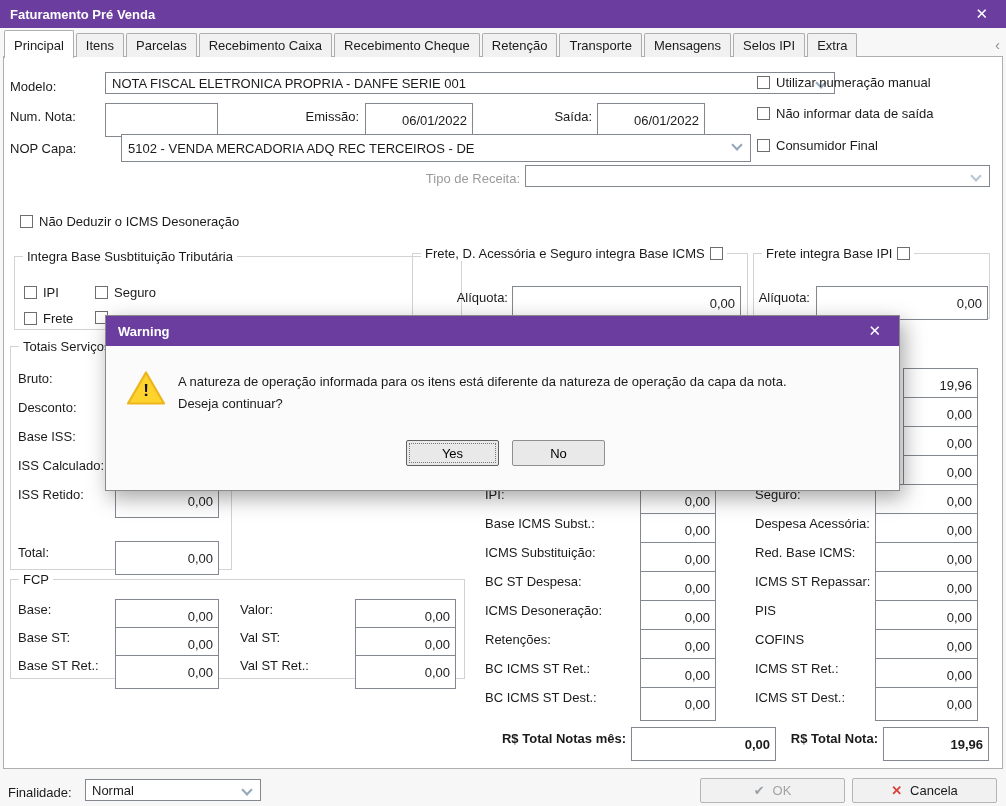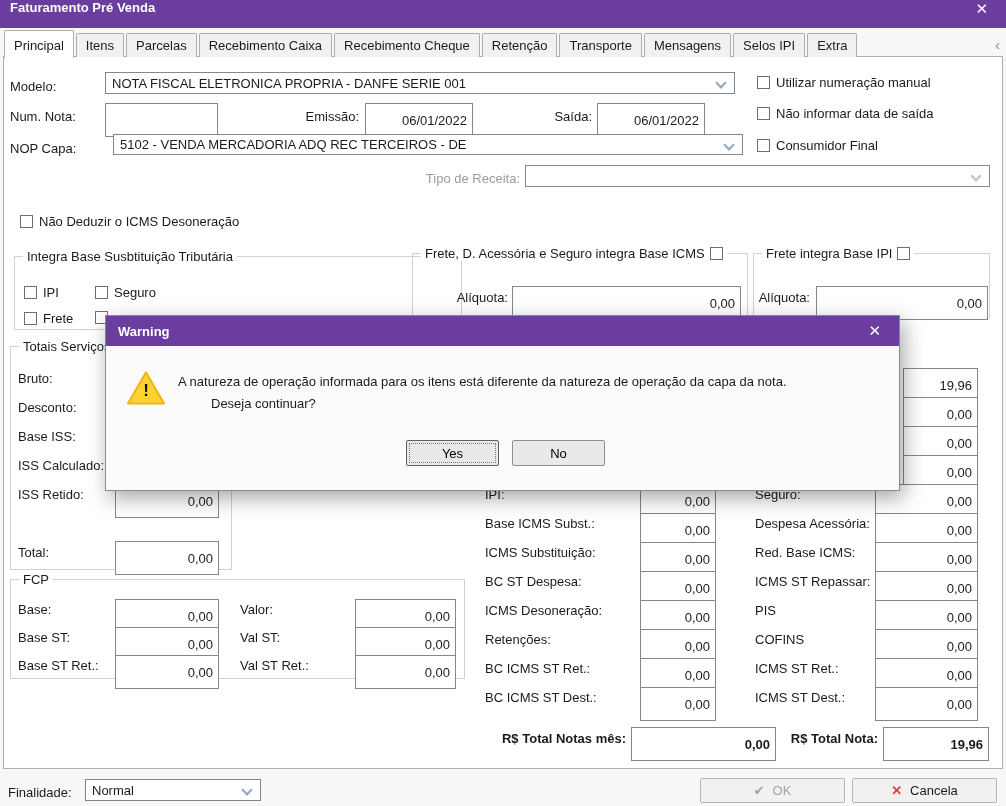--- a/index.html
+++ b/index.html
@@ -1,21 +1,21 @@
 <!DOCTYPE html>
 <html><head>
 <meta charset="utf-8">
 <style>
   * { margin:0; padding:0; box-sizing:border-box; }
   html,body { width:1006px; height:806px; }
   body { font-family:"Liberation Sans", sans-serif; font-size:13px; color:#1b1b1b; background:#e9e9e9; }
   #window { position:relative; width:1006px; height:806px; background:#f7f7f7; overflow:hidden; }
 
   .titlebar { position:absolute; left:0; top:0; width:1006px; height:28px; background:#6a3d9e; color:#fff;
-              display:flex; padding:0 10px; font-weight:bold; }
+              display:flex; align-items:center; padding:0 10px; font-weight:bold; }
   .titlebar .tclose { margin-left:auto; font-weight:normal; font-size:15px; padding:0 8px; cursor:default; }
 
   .tabbar { position:absolute; left:0; top:29px; width:1006px; height:28px; display:flex; align-items:flex-end; padding-left:4px; z-index:2; }
   .tab { border:1px solid #aeaeae; border-bottom:none; background:#f1f1f1; height:24px; padding:4px 9px 0 9px;
          border-radius:2px 2px 0 0; margin-right:2px; white-space:nowrap; }
   .tab.selected { background:#fff; height:28px; padding-top:7px; margin-bottom:-1px; z-index:3; position:relative; }
   .tabscroll { margin-left:auto; display:flex; gap:6px; padding:0 6px 4px 0; color:#8f8f8f; font-size:15px; }
 
   .page { position:absolute; left:3px; top:56px; width:1000px; height:713px; background:#fff; border:1px solid #aeaeae; z-index:1; }
 
@@ -50,21 +50,21 @@
   .btn.cancel .bicon { color:#d9403a; font-weight:bold; }
 
   .dialog { position:absolute; left:105px; top:315px; width:795px; height:176px; background:#fbfbfb;
             border:1px solid #8a8a8a; box-shadow:4px 7px 20px rgba(0,0,0,.35); z-index:10; }
   .dialog .dtitle { position:absolute; left:0; top:0; width:100%; height:30px; background:#6a3d9e; color:#fff;
                     font-weight:bold; display:flex; align-items:center; padding:0 12px; }
   .dialog .dclose { margin-left:auto; font-weight:normal; font-size:15px; padding:0 6px; }
   .warn-icon { position:absolute; left:20px; top:54px; width:40px; height:36px; }
   .warn-icon .excl { position:absolute; left:0; right:0; top:11px; text-align:center; font-weight:bold; font-size:17px; color:#111; }
   .dmsg { position:absolute; left:72px; top:58px; right:18px; line-height:16px; }
-  .dmsg.q { top:80px;margin-left:33px; }
+  .dmsg.q { top:80px; }
   .dbtn { position:absolute; top:124px; width:93px; height:26px; background:#e9e9e9; border:1px solid #8f8f8f;
           font-family:"Liberation Sans",sans-serif; font-size:13px; border-radius:2px; }
   .dbtn.yes { left:300px; border-color:#5f5f5f; outline:1px dotted #777; outline-offset:-4px; }
   .dbtn.no { left:406px; }
 </style>
 </head>
 <body>
 
 <div id="window">
 
@@ -86,42 +86,42 @@
     <div class="tab"><span>Extra</span></div>
     <div class="tabscroll">
       <span>‹</span>
 
     </div>
   </div>
 
   <div class="page"></div>
 
   <div class="lbl" style="left:10px;top:79px">Modelo:</div>
-  <div class="combo" style="left:105px;top:72px;width:630px;height:22px">
+  <div class="combo" style="left:105px;top:72px;width:730px;height:22px">
     <span>NOTA FISCAL ELETRONICA PROPRIA - DANFE SERIE 001</span>
     <span class="chev"></span>
   </div>
   <div class="chk" style="left:757px;top:75px">
     <span class="cbox"></span>
     <span>Utilizar numeração manual</span>
   </div>
 
   <div class="lbl" style="left:10px;top:109px">Num. Nota:</div>
   <input class="field" style="left: 105px; top: 103px; width: 113px; height: 21px;" value="">
   <div class="lbl r" style="left:297px;top:109px;width:62px">Emissão:</div>
   <input class="field num" style="left: 365px; top: 103px; width: 108px; height: 21px;" value="06/01/2022">
   <div class="lbl r" style="left:540px;top:109px;width:52px">Saída:</div>
   <input class="field num" style="left: 597px; top: 103px; width: 108px; height: 21px;" value="06/01/2022">
   <div class="chk" style="left:757px;top:106px">
     <span class="cbox"></span>
     <span>Não informar data de saída</span>
   </div>
 
   <div class="lbl" style="left:10px;top:141px">NOP Capa:</div>
-  <div class="combo" style="left:113px;top:134px;width:630px;height:21px">
+  <div class="combo" style="left:121px;top:134px;width:630px;height:28px">
     <span>5102 - VENDA MERCADORIA ADQ REC TERCEIROS - DE</span>
     <span class="chev"></span>
   </div>
   <div class="chk" style="left:757px;top:138px">
     <span class="cbox"></span>
     <span>Consumidor Final</span>
   </div>
 
   <div class="lbl r dis" style="left:418px;top:171px;width:102px">Tipo de Receita:</div>
   <div class="combo dis" style="left:525px;top:165px;width:465px;height:22px">

